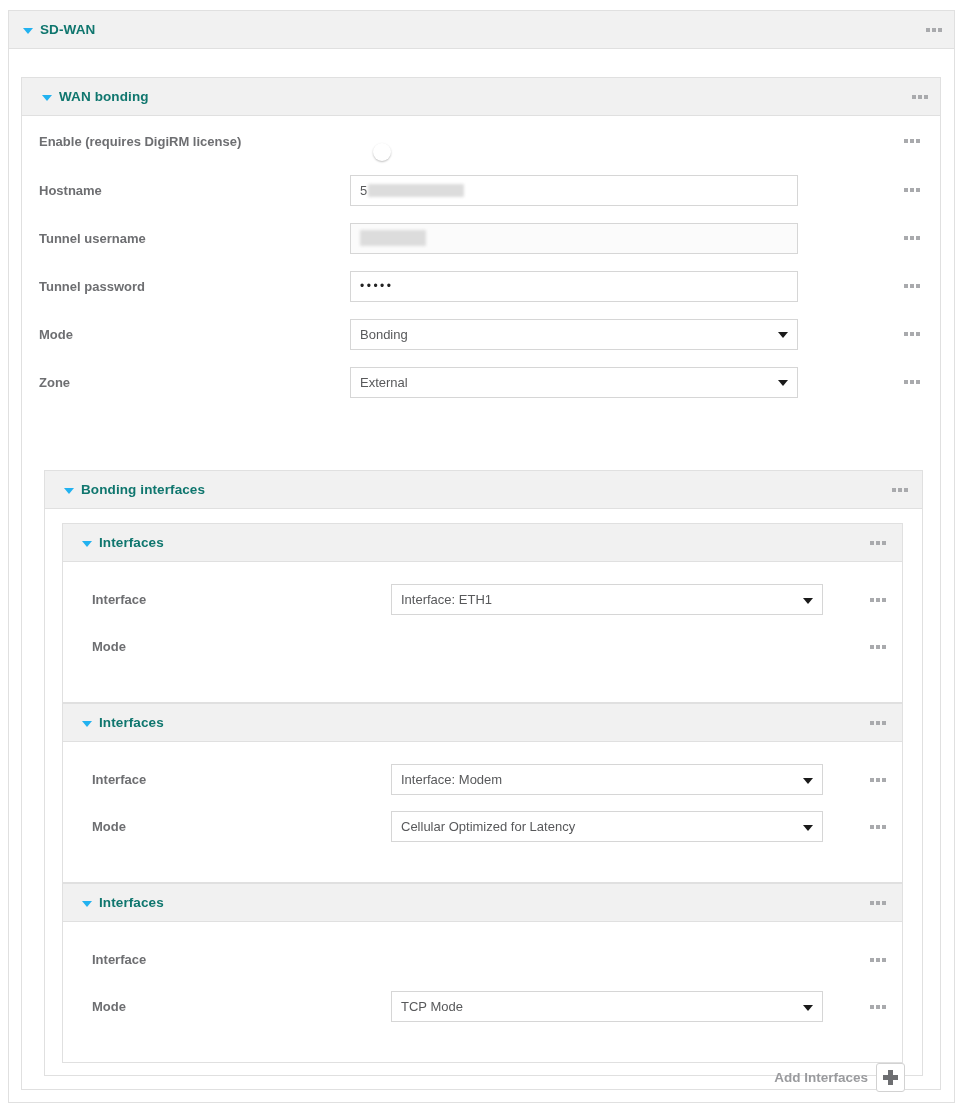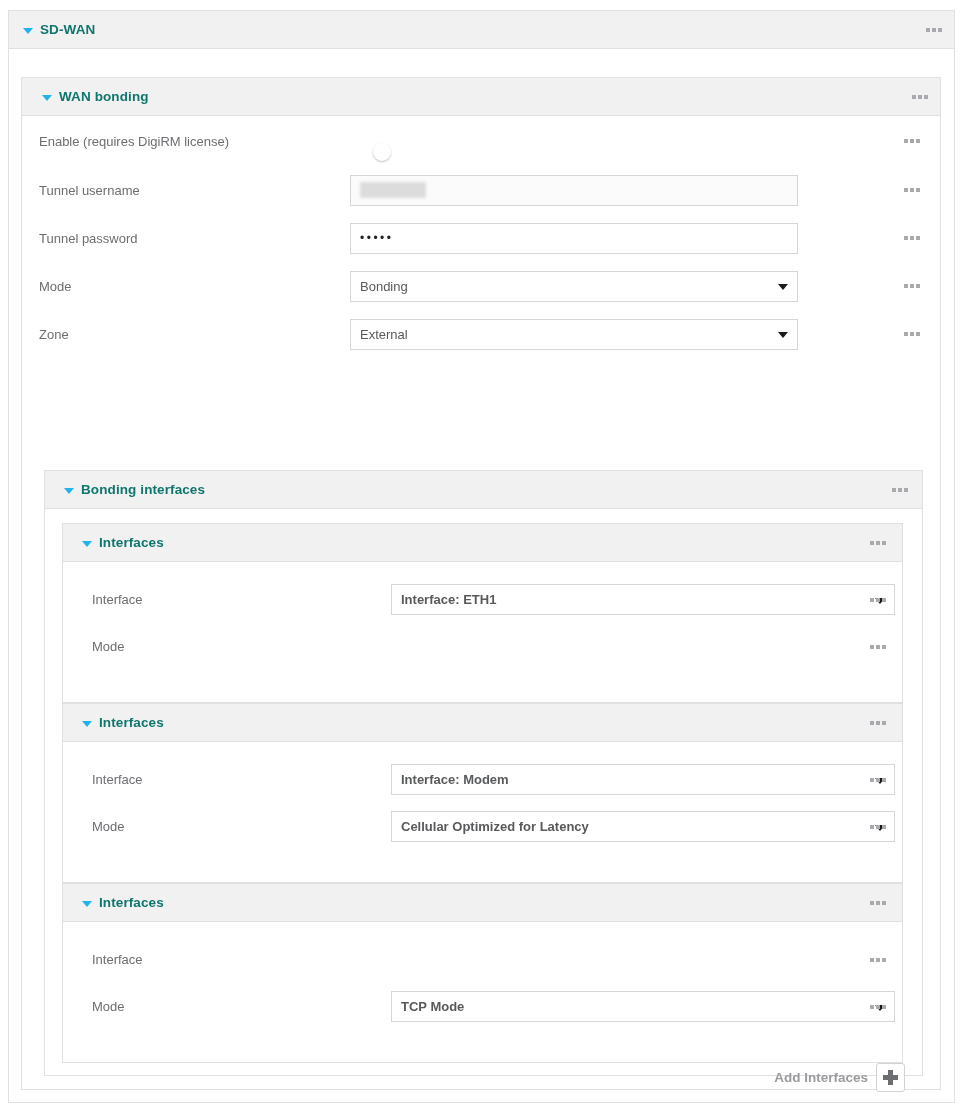--- a/index.html
+++ b/index.html
@@ -60,21 +60,21 @@
     display: block;
   }
 
   
   .row {
     display: flex;
     align-items: center;
     position: relative;
   }
   .row-label {
-    font-weight: normal;
+    font-weight: bold;
     color: #6d6e71;
     font-size: 13px;
   }
 
   
   .field {
     height: 31px;
     border: 1px solid #d6d6d6;
     background: #ffffff;
     display: flex;
@@ -170,21 +170,21 @@
   #bonding > .panel-header .panel-title { margin-left: 19px; }
   #bonding > .panel-header .dots { right: 14px; }
 
   .iface-panel { position: absolute; left: 17px; width: 841px; height: 180px; text-align: center; }
   .iface-panel > .panel-header .panel-title { margin-left: 19px; }
   .iface-panel > .panel-header .dots { right: 16px; }
   .if-row { height: 47px; }
   .if-row .row-label { position: absolute; left: 29px; }
   .if-row .ctl { position: absolute; left: 328px; }
   .if-row .dots { right: 16px; top: 50%; margin-top: -2px; }
-  .if-field { width: 504px; font-weight: bold; }
+  .if-field { width: 432px; }
   .if-rows-wrap { padding-top: 14px; }
 </style>
 </head>
 <body>
 
 <div class="panel" id="sdwan">
   <div class="panel-header">
     <span class="panel-title">
       <span class="caret"></span>
       <span>SD-WAN</span>
@@ -216,20 +216,34 @@
         <span class="ctl">
           <span class="toggle"><span class="knob"></span></span>
         </span>
         <span class="dots">
             <i></i>
             <i></i>
             <i></i>
           </span>
       </div>
 
+      <div class="row wb-row">
+        <span class="row-label">Hostname</span>
+        <span class="ctl">
+          <span class="field wb-field">
+            <span>5</span>
+              <span class="redact" style="width:96px;margin-left:1px;"></span>
+          </span>
+        </span>
+        <span class="dots">
+            <i></i>
+            <i></i>
+            <i></i>
+          </span>
+      </div>
 
 
       <div class="row wb-row">
         <span class="row-label">Tunnel username</span>
         <span class="ctl">
           <span class="field wb-field" style="background:#fbfbfb;">
             <span class="redact" style="width:66px;height:16px;"></span>
           </span>
         </span>
         <span class="dots">

